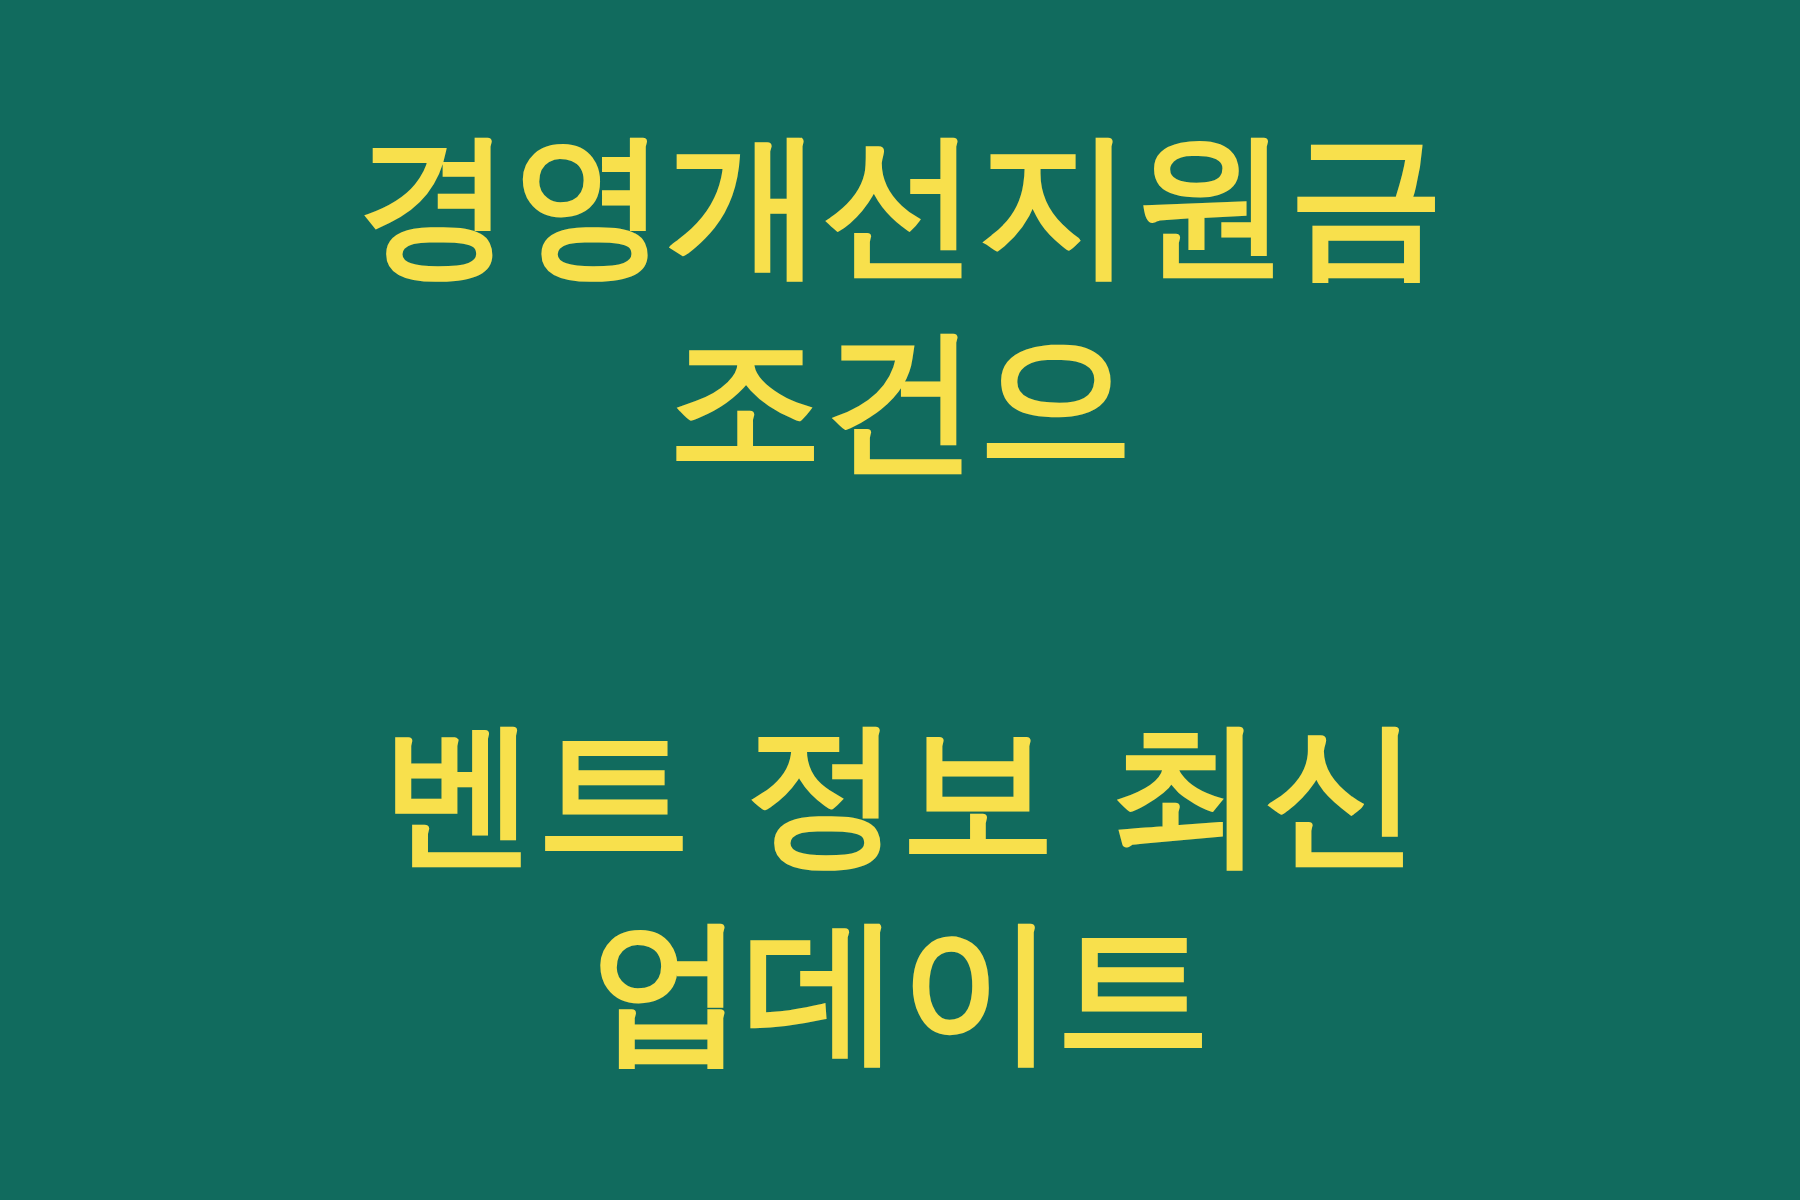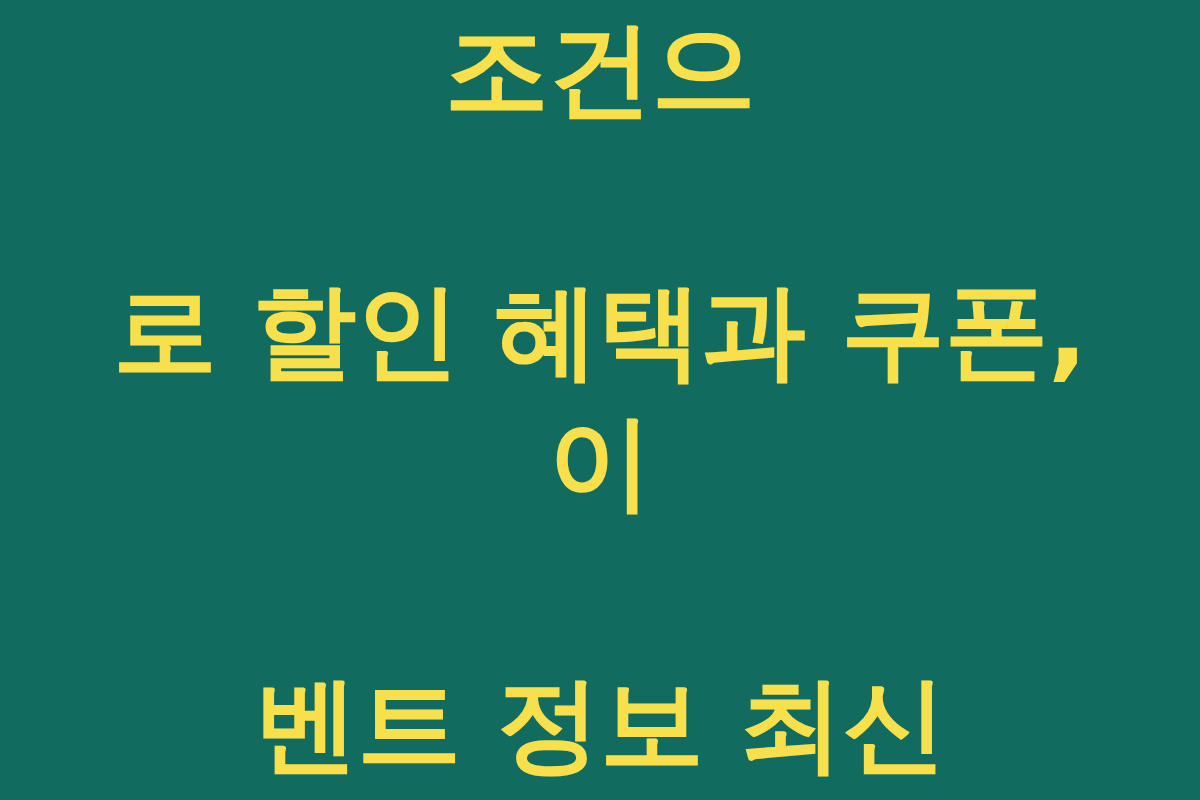--- a/index.html
+++ b/index.html
@@ -47,17 +47,16 @@
     display: block;
   }
 </style>
 </head>
 <body>
 
 <div id="banner" style="background: rgb(17, 107, 94);">
 
   <h1 id="headline" style="color: rgb(248, 224, 76); text-align: center;">
     <span class="line">경영개선지원금 조건으</span>
-    <span class="line">로 할인 혜택과 쿠폰, 이</span>
     <span class="line">벤트 정보 최신 업데이트</span>
   </h1>
 
 </div>
 
 </body></html>

